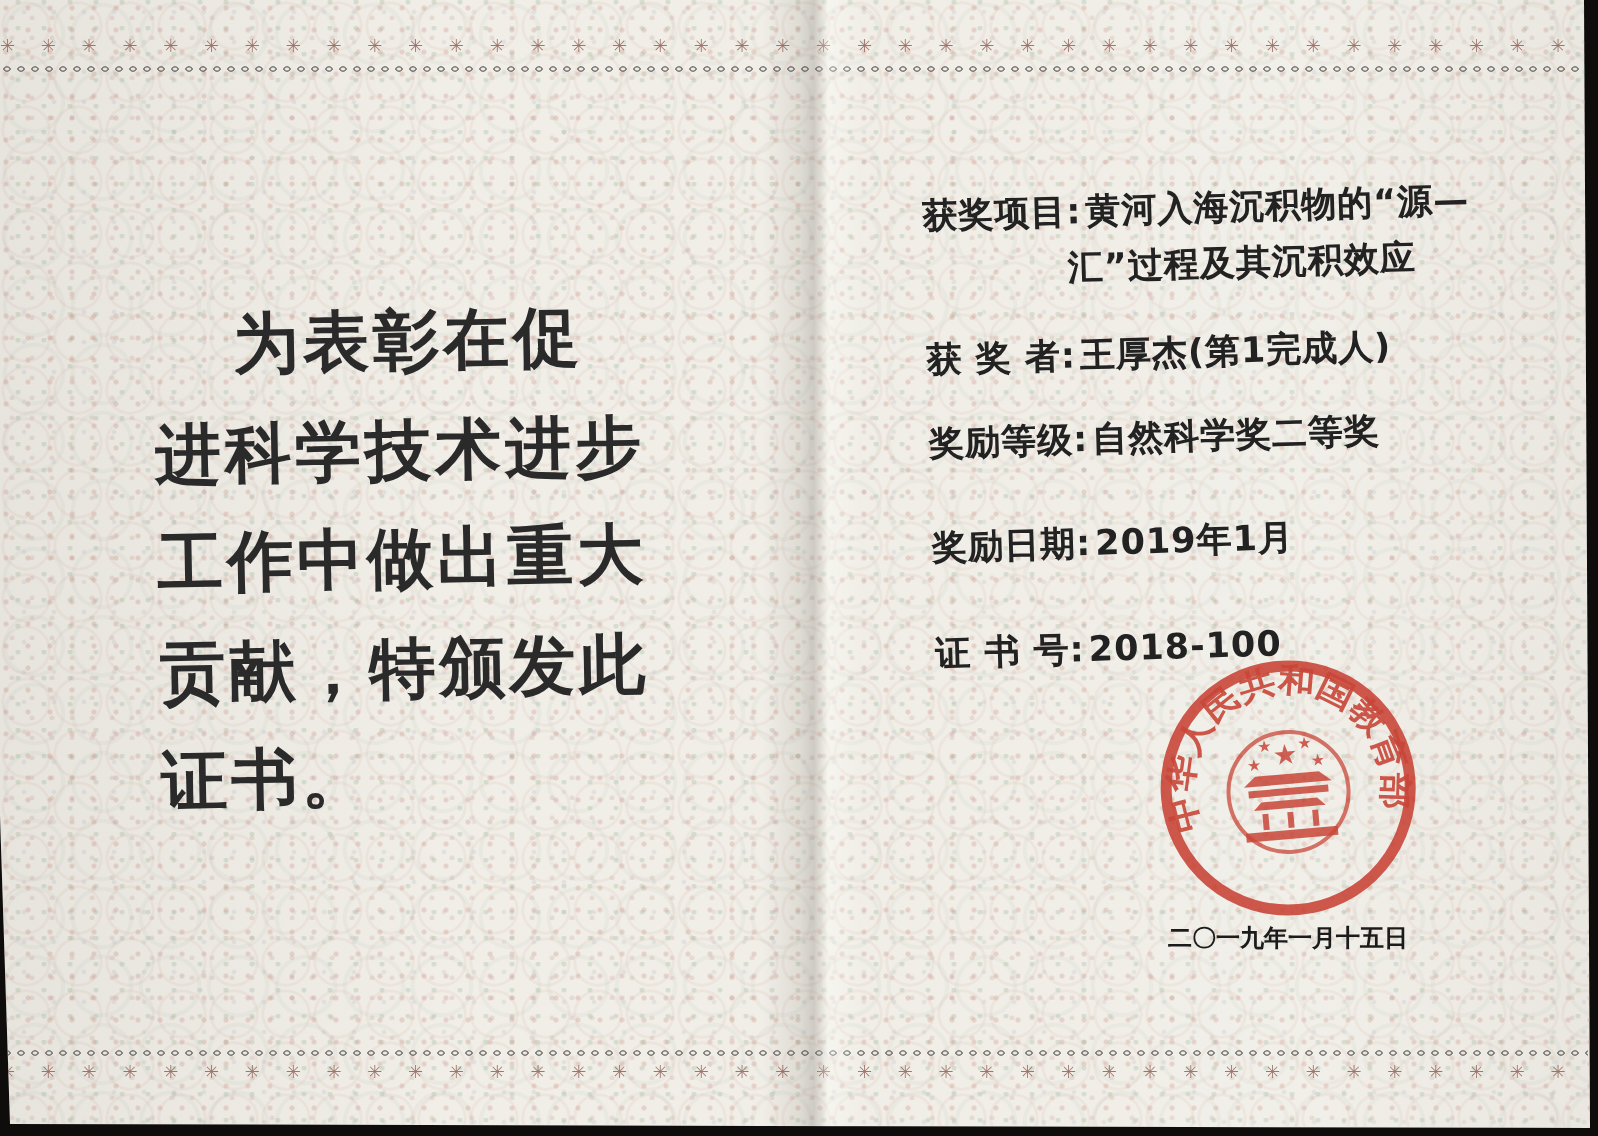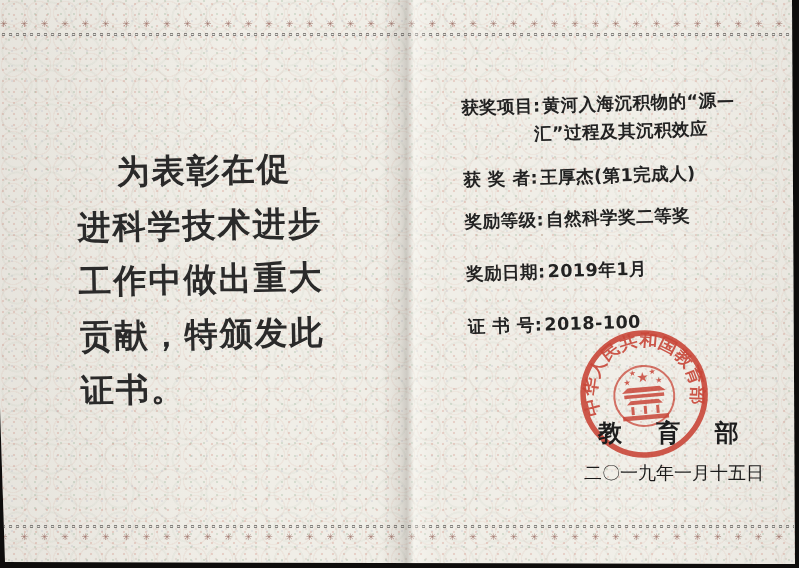--- a/index.html
+++ b/index.html
@@ -48,22 +48,22 @@
     transform:rotate(-1.7deg);transform-origin:left top;
     color:#222;font-weight:700;font-size:17.5px;letter-spacing:.5px;}
   .field-row{position:absolute;left:3px;white-space:nowrap;}
   .field-label{margin-right:2px;}
   .field-wrap2{position:absolute;left:75px;white-space:nowrap;}
   
   #seal-block{position:absolute;left:560px;top:318px;width:200px;height:165px;}
   #seal-svg{position:absolute;left:4px;top:0;transform:rotate(-5deg);opacity:.92;}
   #issuer-name{position:absolute;left:38px;top:99px;color:#1d1d1d;font-weight:700;
     font-size:24px;letter-spacing:13px;white-space:nowrap;}
-  #issue-date{position:absolute;left:24px;top:143px;color:#1b1b1b;font-weight:400;
-    font-size:18px;letter-spacing:0;white-space:nowrap;}
+  #issue-date{position:absolute;left:24px;top:143px;color:#1b1b1b;font-weight:700;
+    font-size:12px;letter-spacing:0;white-space:nowrap;}
 </style>
 </head>
 <body>
 
 <div id="scene">
   <div id="paper">
 
     <div id="page-shade"></div>
 
     <div id="star-row-top" class="star-row">✳ ✳ ✳ ✳ ✳ ✳ ✳ ✳ ✳ ✳ ✳ ✳ ✳ ✳ ✳ ✳ ✳ ✳ ✳ ✳ ✳ ✳ ✳ ✳ ✳ ✳ ✳ ✳ ✳ ✳ ✳ ✳ ✳ ✳ ✳ ✳ ✳ ✳ ✳ ✳ ✳ ✳ ✳ ✳ ✳ ✳ ✳ ✳ ✳ ✳ ✳ ✳ ✳ ✳ ✳ ✳ ✳ ✳ ✳ ✳ ✳ ✳ ✳ ✳ ✳ ✳ ✳ ✳ ✳ ✳ </div>
@@ -120,19 +120,18 @@
           <text x="96" y="66" font-size="8" text-anchor="middle">★</text>
           <path d="M58,74 L102,74 L96,69 L64,69 Z"></path>
           <rect x="60" y="76" width="40" height="3.5"></rect>
           <path d="M62,86 L98,86 L94,82 L66,82 Z"></path>
           <rect x="66" y="88" width="3" height="8"></rect>
           <rect x="78.5" y="88" width="3" height="8"></rect>
           <rect x="91" y="88" width="3" height="8"></rect>
           <rect x="57" y="97" width="46" height="4.5"></rect>
         </g>
       </svg>
-      <div id="issuer-name">教 育 部</div>
       <div id="issue-date">二〇一九年一月十五日</div>
     </div>
 
     <div id="fold"></div>
   </div>
 </div>
 
 </body></html>

